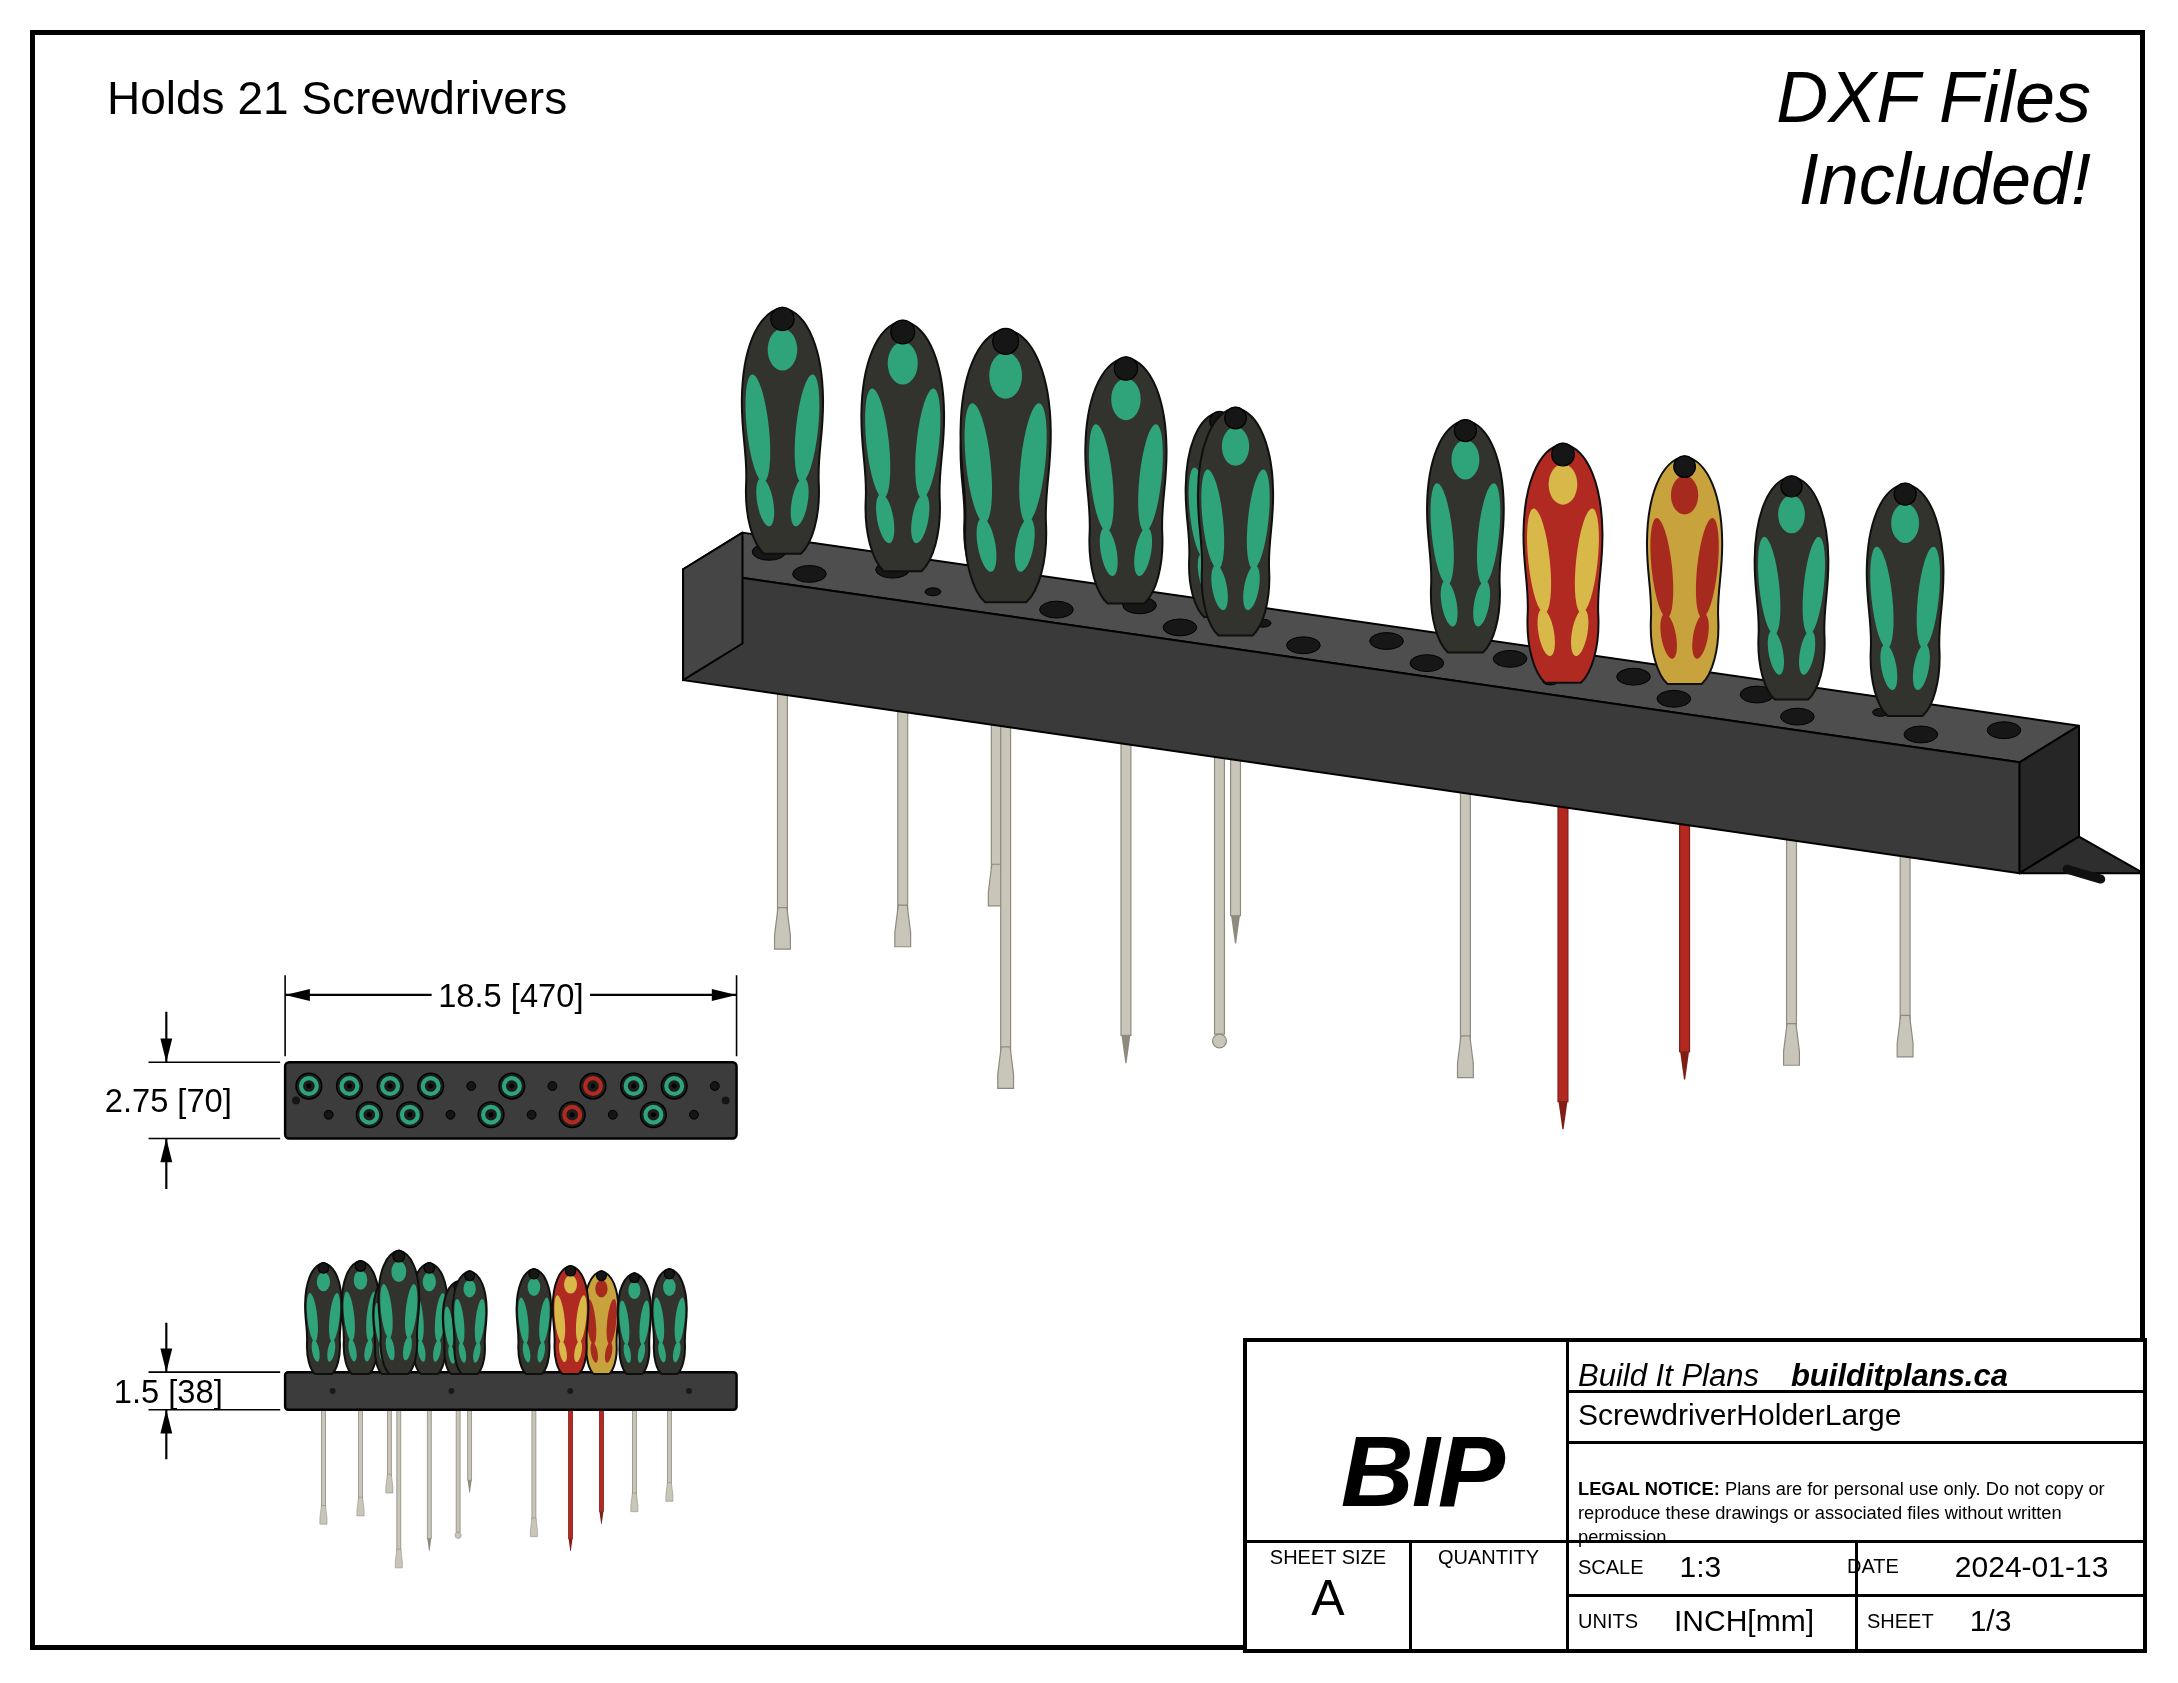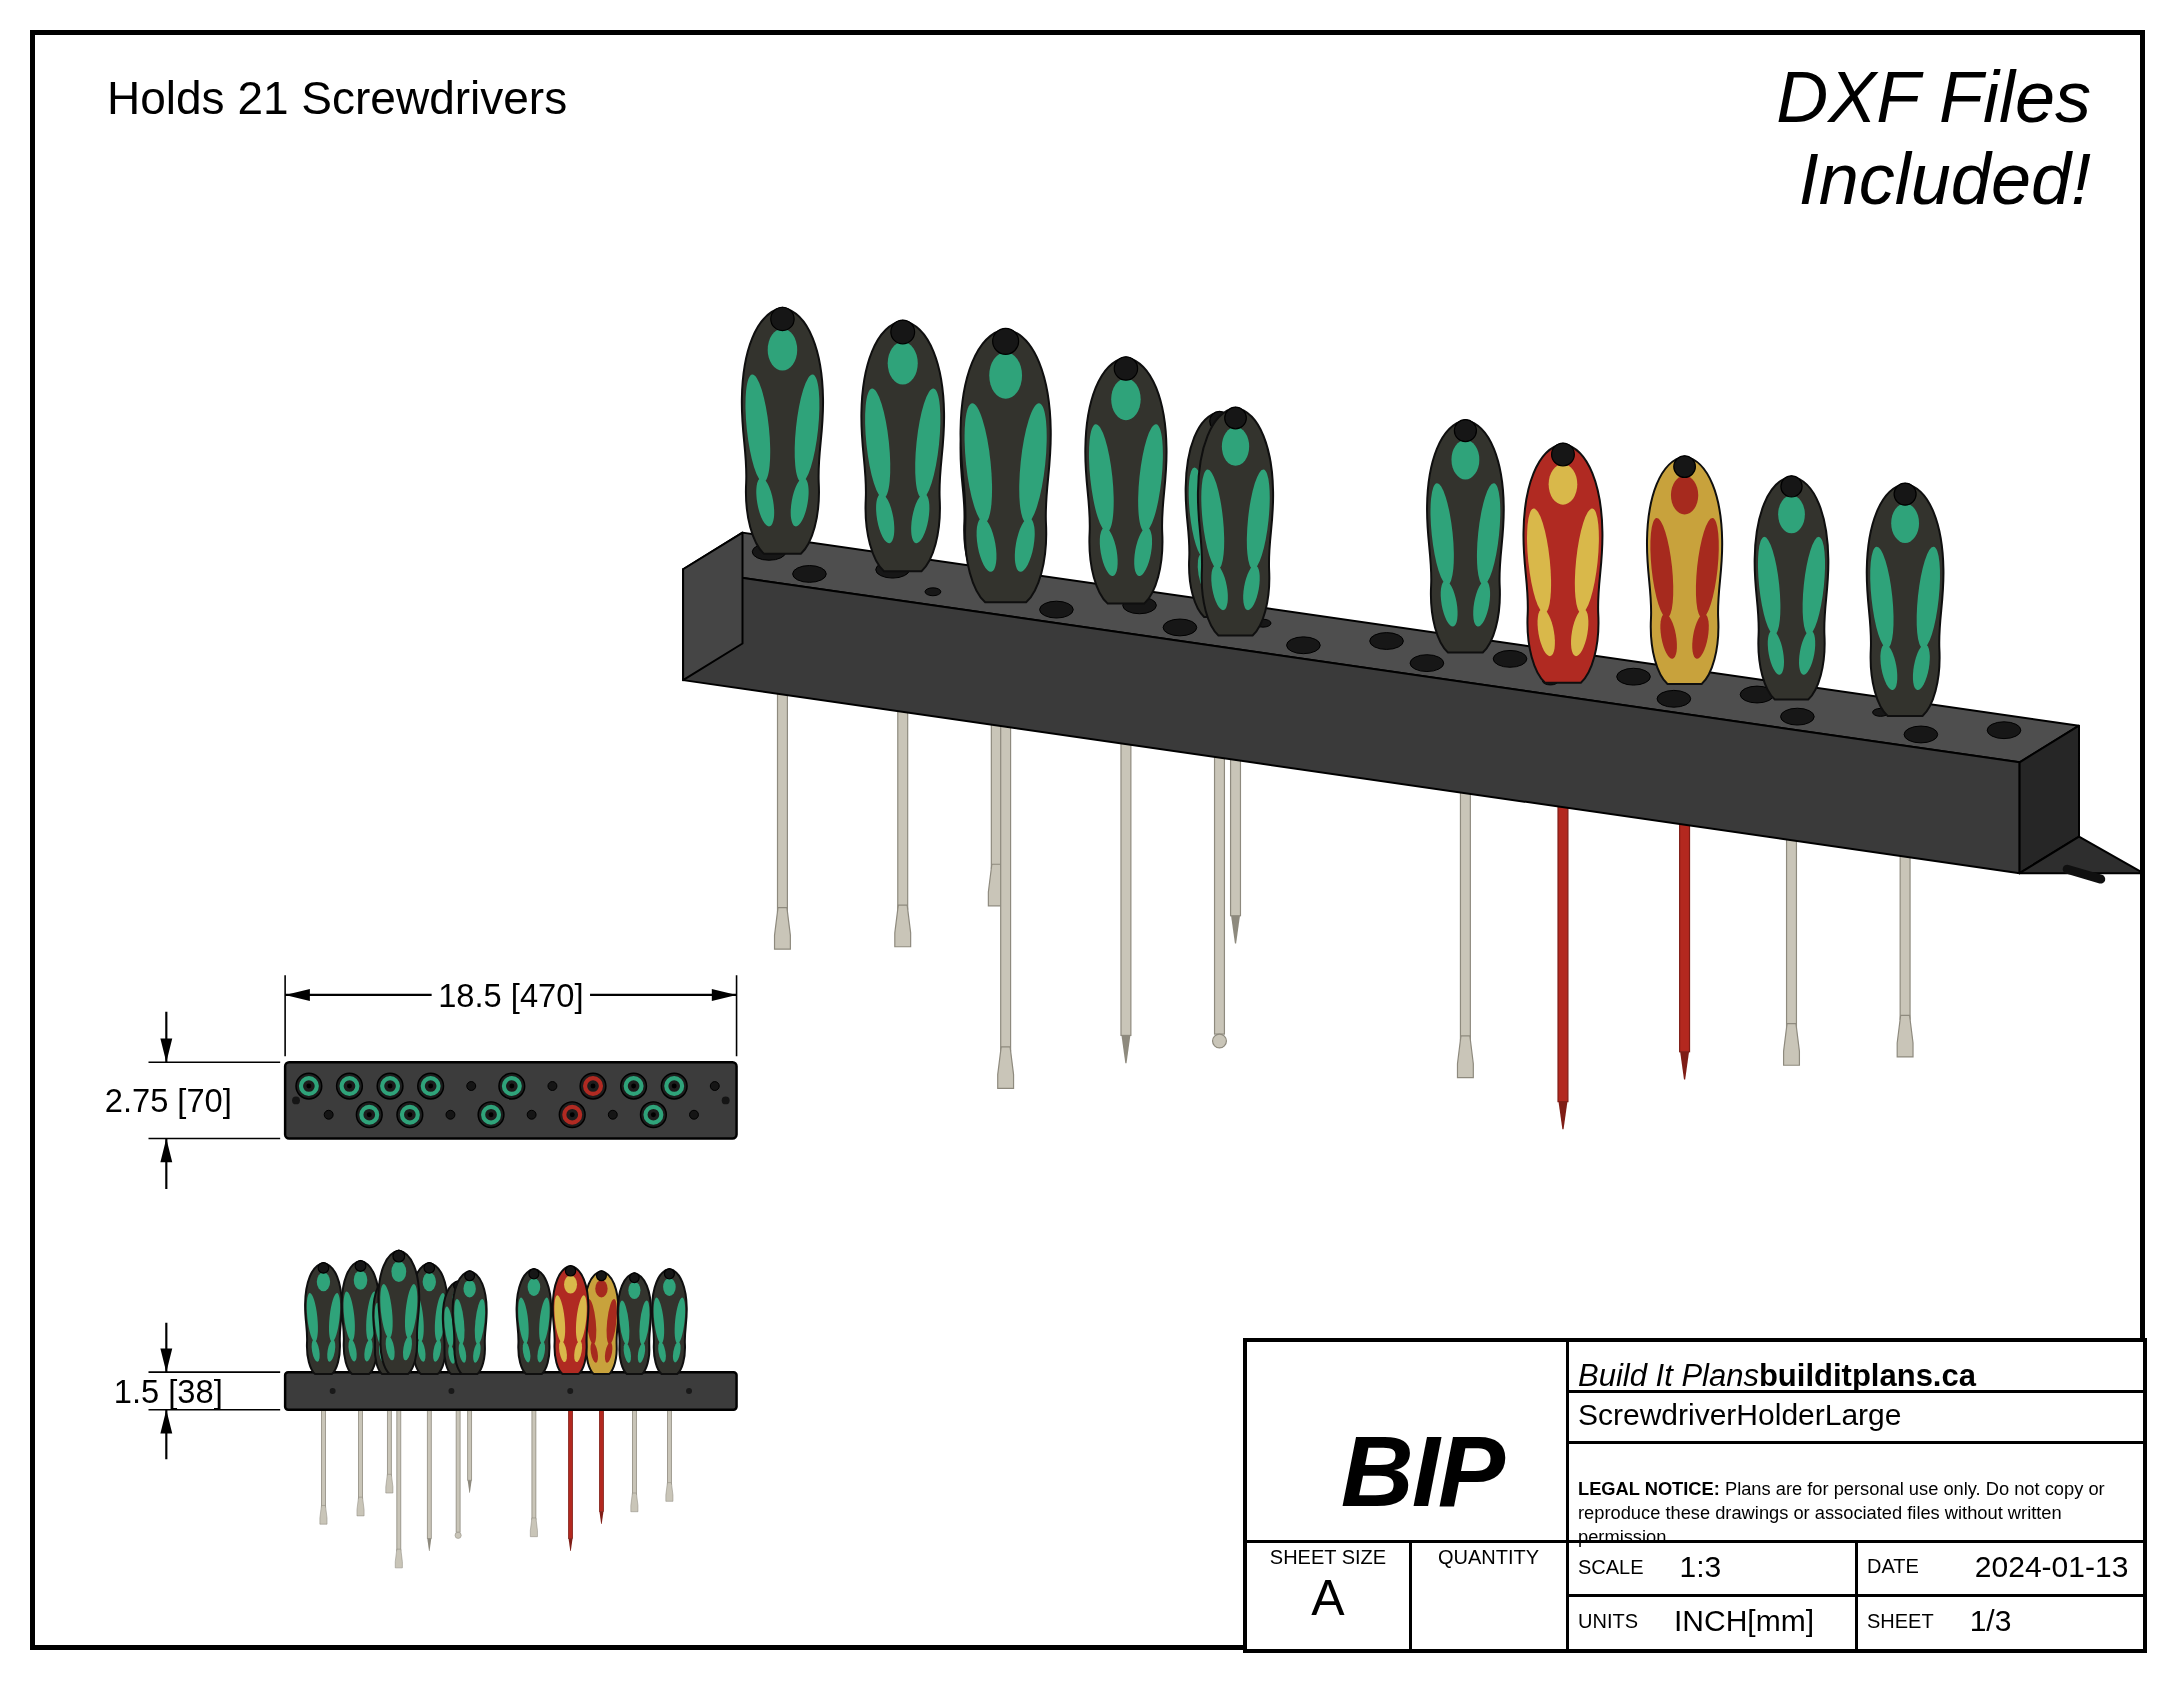--- a/index.html
+++ b/index.html
@@ -22,31 +22,31 @@
 
   .title-block{position:absolute;left:1243px;top:1338px;width:896px;height:307px;
                border:4px solid #000;background:#fff;}
   .tl{position:absolute;background:#000;}
   .bip{position:absolute;left:0;top:0;width:350px;height:198px;display:flex;
        align-items:center;justify-content:center;font-size:101px;font-weight:bold;
        font-style:italic;letter-spacing:-2px;margin-top:30px;}
   .company-row{position:absolute;left:331px;top:16px;width:552px;display:flex;
                justify-content:flex-start;align-items:baseline;}
   .company{font-size:31px;font-style:italic;}
-  .website{font-size:31px;font-weight:bold;}
+  .website{font-size:31px;font-style:italic;font-weight:bold;margin-left:32px;}
   .part-name{position:absolute;left:331px;top:56px;font-size:30px;}
   .legal{position:absolute;left:331px;top:135px;width:556px;font-size:18.3px;line-height:1.3;}
   .cell-label{font-size:20px;}
   .sheet-size{position:absolute;left:0;top:204px;width:162px;text-align:center;}
   .sheet-size .val{font-size:50px;margin-top:0px;}
   .quantity{position:absolute;left:165px;top:204px;width:153px;text-align:center;}
   .kv{position:absolute;display:flex;align-items:center;gap:28px;padding-left:12px;}
   .kv .val{font-size:30px;margin-left:8px;}
   #scale-cell{left:319px;top:198px;height:54px;width:289px;}
-  #date-cell{left:608px;top:198px;height:53px;width:288px;gap:48px;}
+  #date-cell{left:588px;top:198px;height:53px;width:288px;gap:48px;}
   #units-cell{left:319px;top:252px;height:54px;width:289px;}
   #sheet-cell{left:608px;top:252px;height:54px;width:288px;}
 </style>
 </head>
 <body>
 
 <div class="frame"></div>
 
 <div class="titles">
   <div class="subtitle">Holds 21 Screwdrivers</div>

